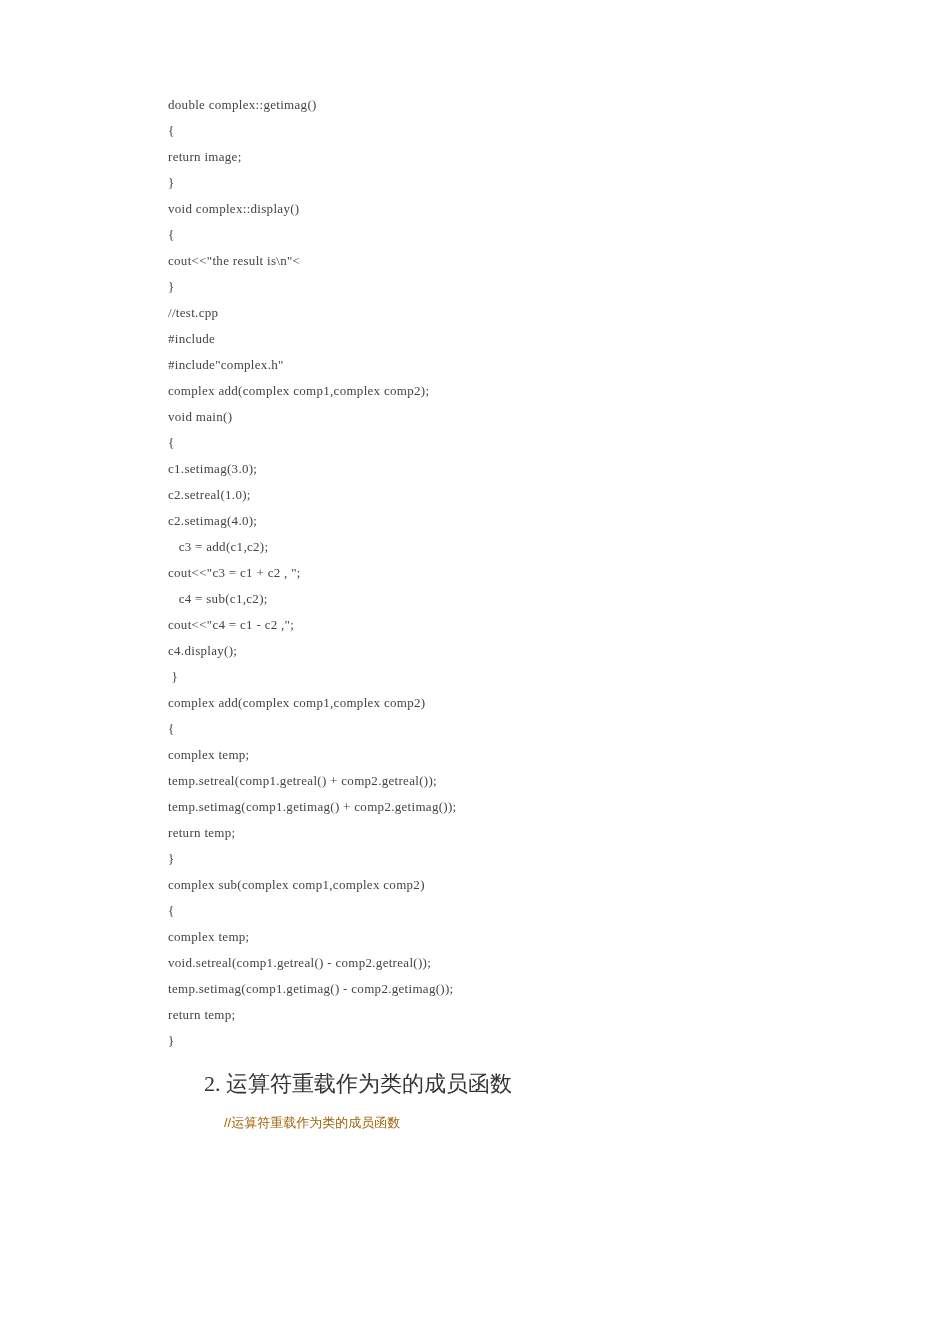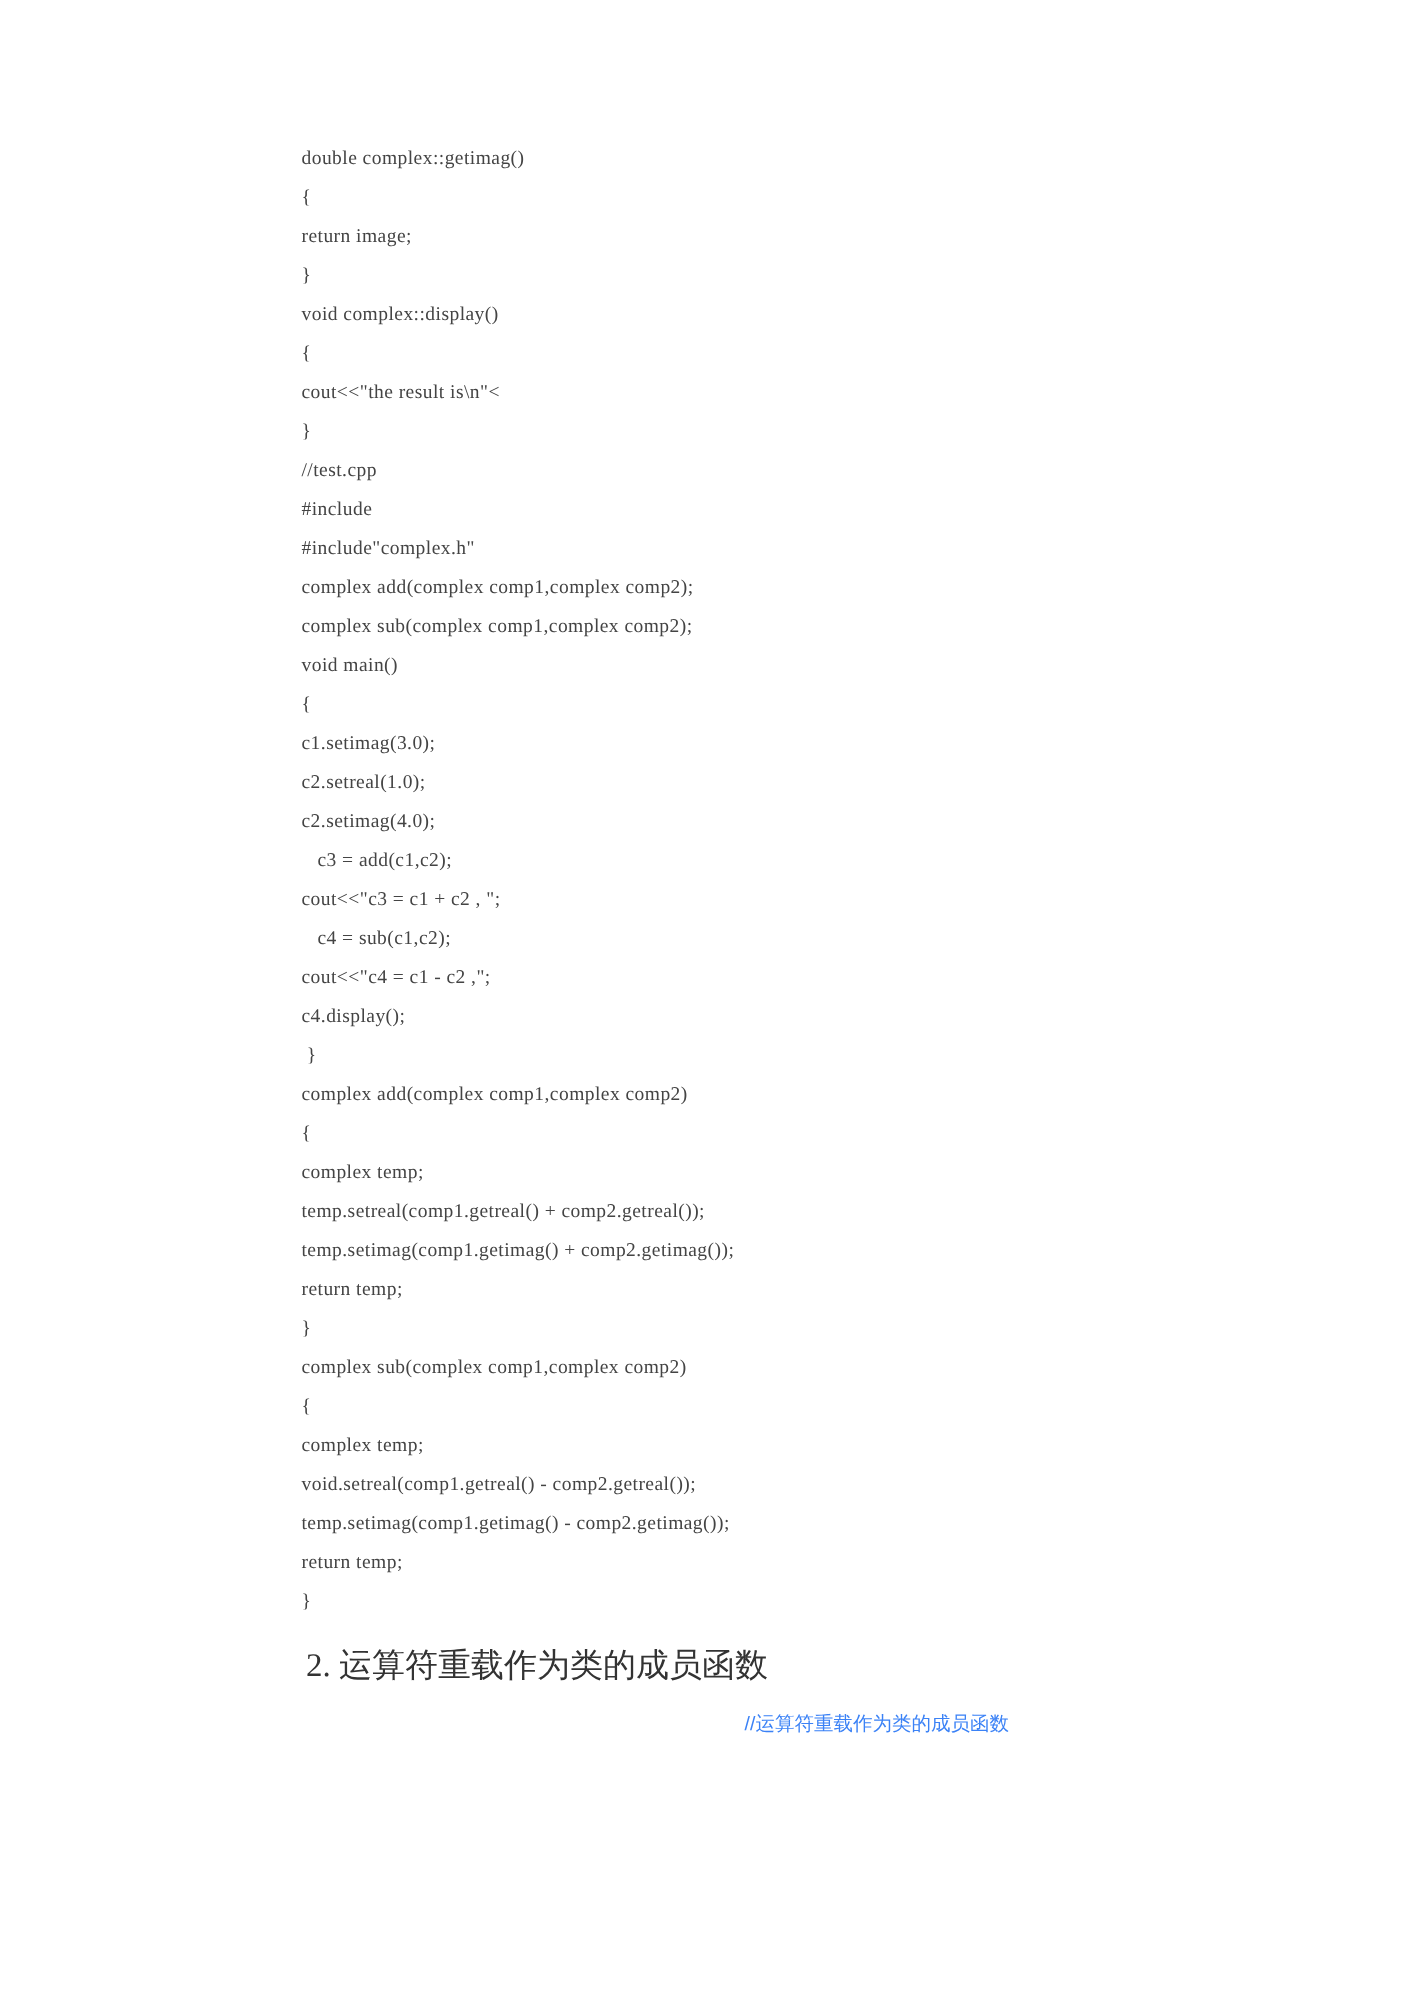--- a/index.html
+++ b/index.html
@@ -14,57 +14,54 @@
     padding: 92px 0 120px 168px;
     box-sizing: border-box;
     font-family: "Times New Roman", Times, serif;
     color: #444444;
   }
   .code-line {
     font-size: 13px;
     line-height: 26px;
     letter-spacing: 0.3px;
     white-space: pre;
-    margin-left: 33px;
   }
   .section-heading {
     margin-top: 10px;
     font-size: 22px;
     color: #333333;
     font-weight: 400;
     line-height: 40px;
     margin-left: 36px;
   }
   .comment-line {
     margin-top: 10px;
     font-size: 13px;
-    color: #3b82f6;
+    color: #a16207;
     padding-left: 56px;
     font-family: "Microsoft YaHei", "SimSun", sans-serif;
-    text-align: center;
   }
 </style>
 </head>
 <body>
 
 <div class="page">
 
   <div class="code-line">double complex::getimag()</div>
   <div class="code-line">{</div>
   <div class="code-line">return image;</div>
   <div class="code-line">}</div>
   <div class="code-line">void complex::display()</div>
   <div class="code-line">{</div>
   <div class="code-line">cout&lt;&lt;"the result is\n"&lt;</div>
   <div class="code-line">}</div>
   <div class="code-line">//test.cpp</div>
   <div class="code-line">#include</div>
   <div class="code-line">#include"complex.h"</div>
   <div class="code-line">complex add(complex comp1,complex comp2);</div>
-  <div class="code-line">complex sub(complex comp1,complex comp2);</div>
   <div class="code-line">void main()</div>
   <div class="code-line">{</div>
   <div class="code-line">c1.setimag(3.0);</div>
   <div class="code-line">c2.setreal(1.0);</div>
   <div class="code-line">c2.setimag(4.0);</div>
   <div class="code-line">   c3 = add(c1,c2);</div>
   <div class="code-line">cout&lt;&lt;"c3 = c1 + c2 , ";</div>
   <div class="code-line">   c4 = sub(c1,c2);</div>
   <div class="code-line">cout&lt;&lt;"c4 = c1 - c2 ,";</div>
   <div class="code-line">c4.display();</div>

